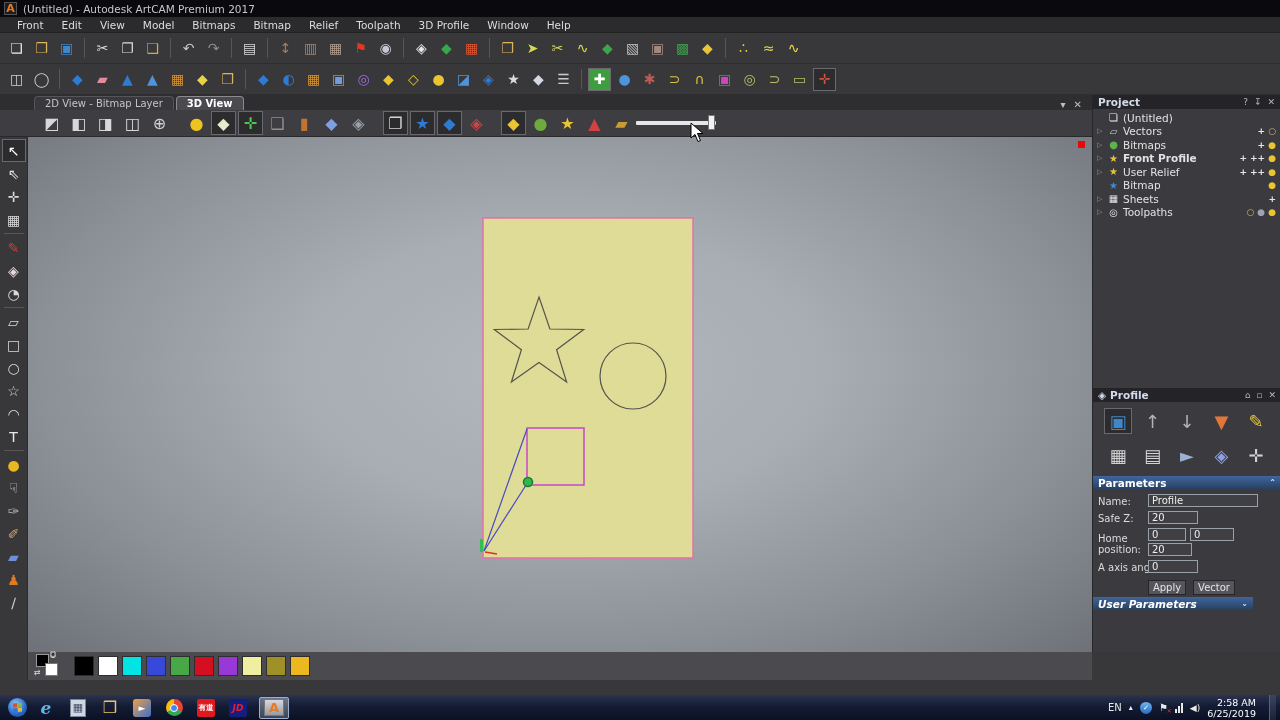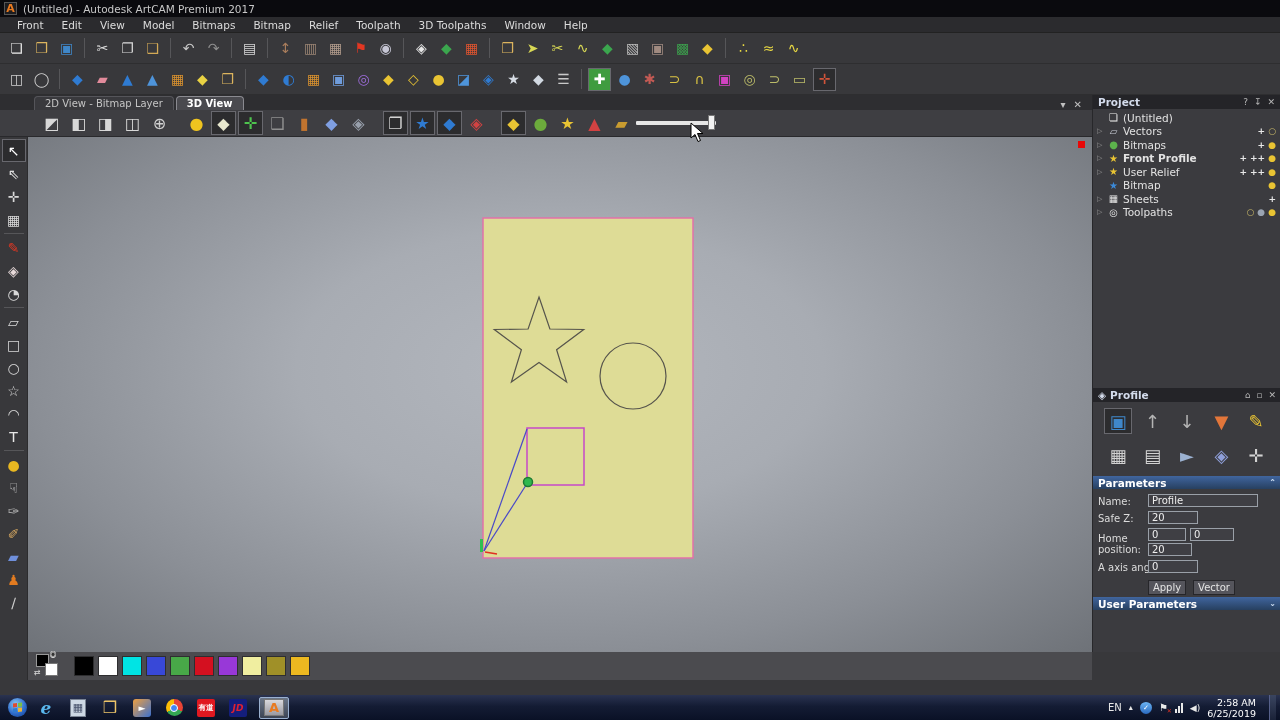--- a/index.html
+++ b/index.html
@@ -59,21 +59,21 @@
   .tree-row.bold .tlabel { font-weight:bold; }
   .profile-sec { position:absolute; left:0; top:293px; width:188px; }
   .ptools { display:flex; justify-content:space-between; padding:6px 10px 2px 10px; }
   .ptools .tbi { width:28px; height:26px; font-size:18px; }
   .sechead { height:13px; background:linear-gradient(#40659e,#274060); color:#fff; font-weight:bold; font-size:10.5px; display:flex; align-items:center; padding:0 5px; }
   .sechead .chev { margin-left:auto; font-size:8px; color:#cfe0f4; }
   .pform { position:relative; height:110px; font-size:10px; color:#dcdcdc; }
   .pform label { position:absolute; left:5px; }
   .pform input { position:absolute; background:#3f3f44; border:1px solid #9aa0a8; color:#efefef; font-size:10px; height:13px; padding:0 3px; font-family:inherit; }
   .pbtn { position:absolute; background:#55555c; border:1px solid #26262a; color:#e4e4e4; font-size:10px; height:15px; text-align:center; line-height:13px; }
-  .userparams { position:absolute; left:0; top:502px; width:188px; }
+  .userparams { position:absolute; left:0; top:502px; width:160px;font-style:italic; }
 
   
   .palette { position:absolute; left:28px; top:652px; width:1064px; height:28px; background:#4b4b4f; display:flex; align-items:center; }
   .fgbg { position:relative; width:28px; height:24px; margin-left:8px; }
   .fgbg .fg { position:absolute; left:0; top:0; width:13px; height:13px; background:#000; border:1px solid #999; }
   .fgbg .bg { position:absolute; left:9px; top:9px; width:13px; height:13px; background:#fff; border:1px solid #777; }
   .fgbg .eye { position:absolute; left:14px; top:-3px; font-size:7px; color:#333; background:#ddd; border-radius:50%; line-height:7px; }
   .fgbg .swap { position:absolute; left:-2px; top:14px; font-size:8px; color:#ddd; }
   .swatches { display:flex; gap:4px; margin-left:10px; }
   .swatch { width:20px; height:20px; border:1px solid #2e2e30; }
@@ -121,21 +121,21 @@
   <div class="menubar">
 
   <span class="menu-item">Front</span>
       <span class="menu-item">Edit</span>
       <span class="menu-item">View</span>
       <span class="menu-item">Model</span>
       <span class="menu-item">Bitmaps</span>
       <span class="menu-item">Bitmap</span>
       <span class="menu-item">Relief</span>
       <span class="menu-item">Toolpath</span>
-      <span class="menu-item">3D Toolpaths</span>
+      <span class="menu-item">3D Profile</span>
       <span class="menu-item">Window</span>
       <span class="menu-item">Help</span>
     </div>
 
   <div class="toolbar tb1">
 
   <span class="tbi" style="color: rgb(230, 230, 230);">❏</span>
       <span class="tbi" style="color: rgb(220, 180, 94);">❒</span>
       <span class="tbi" style="color: rgb(63, 135, 201);">▣</span>
       <span class="sep"></span>

